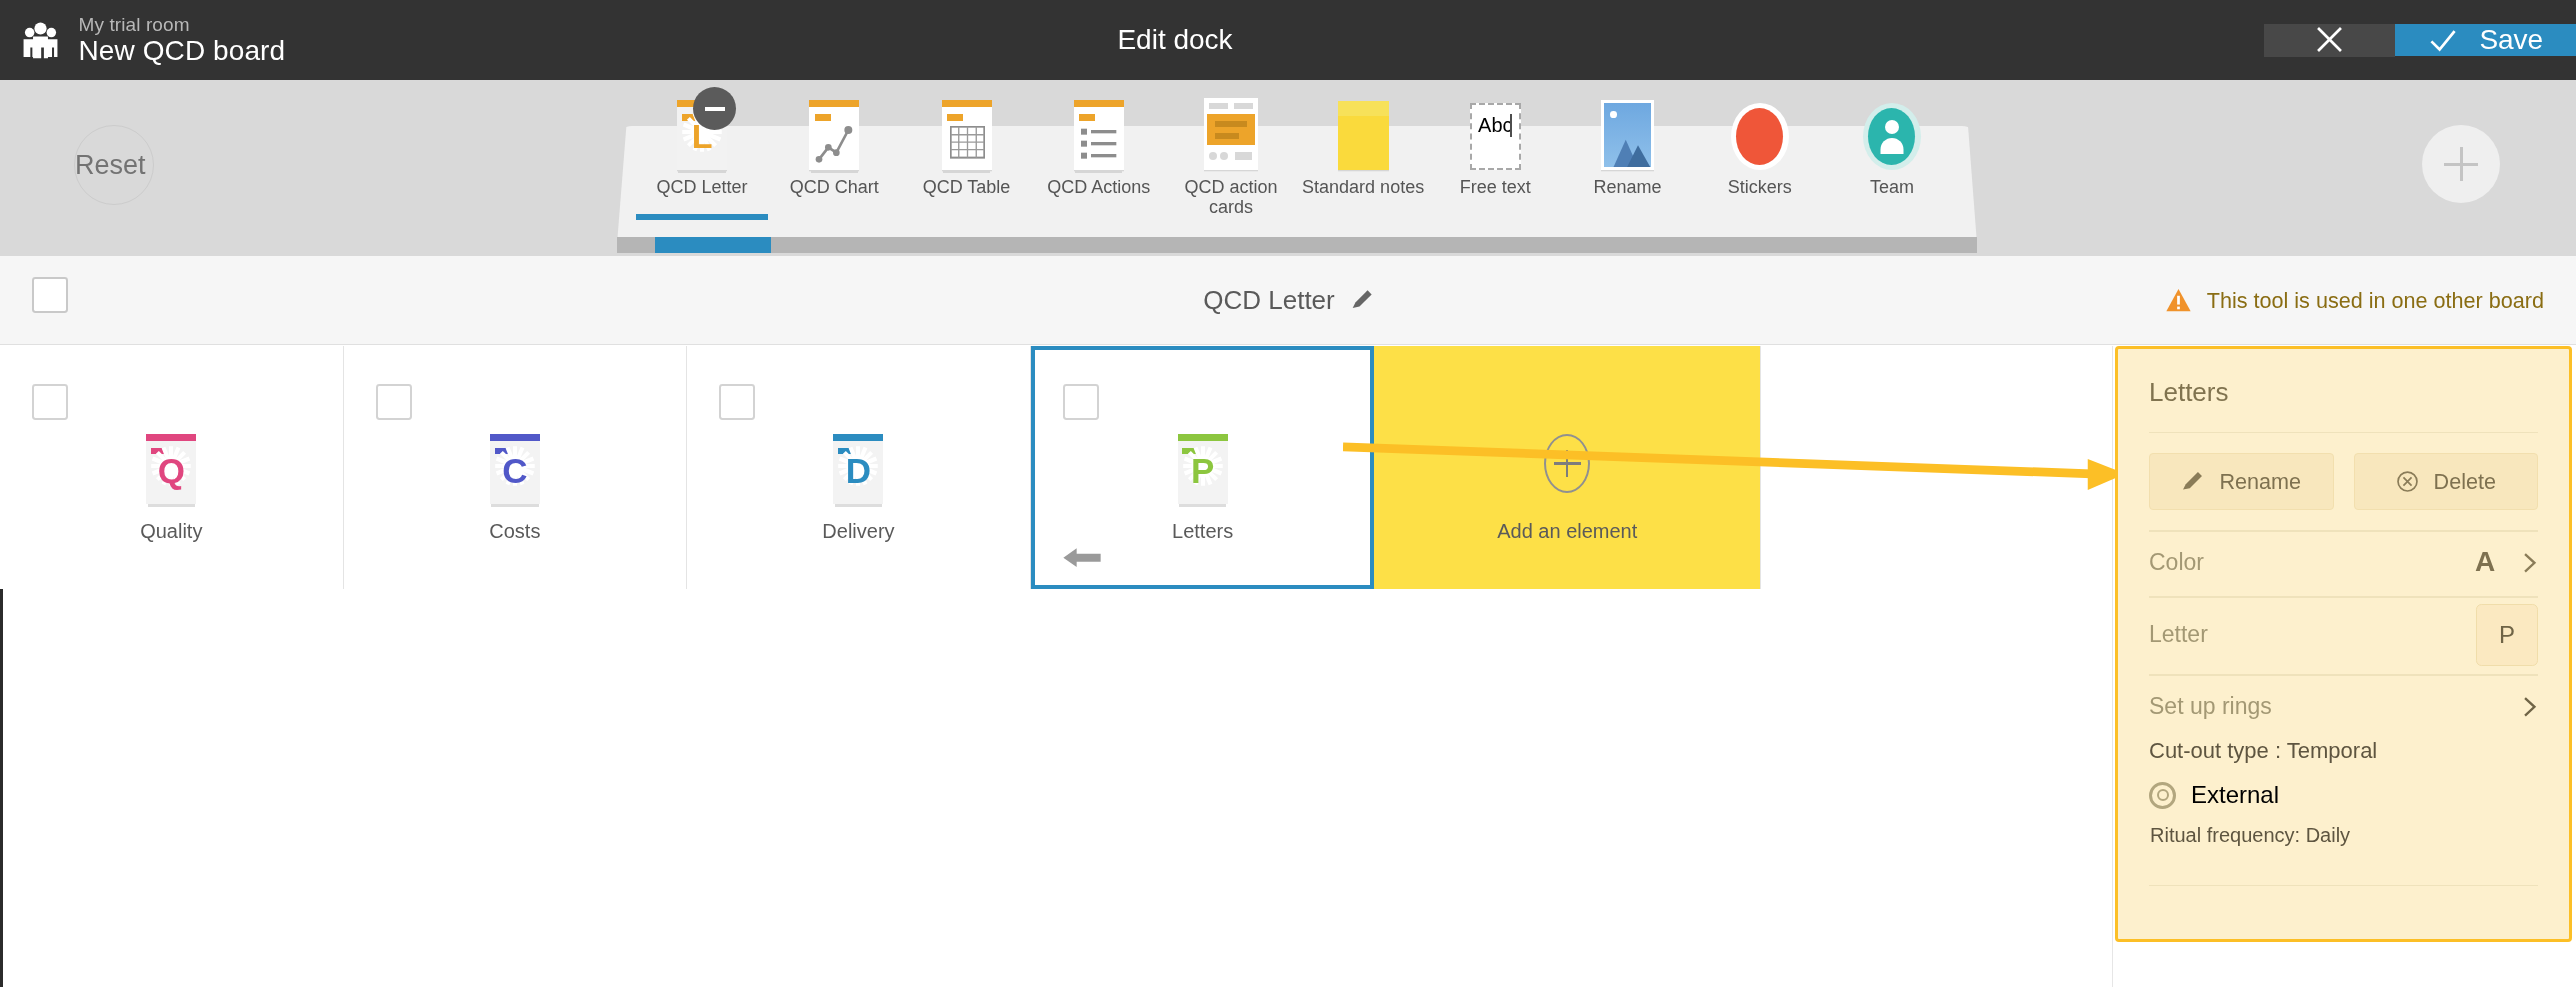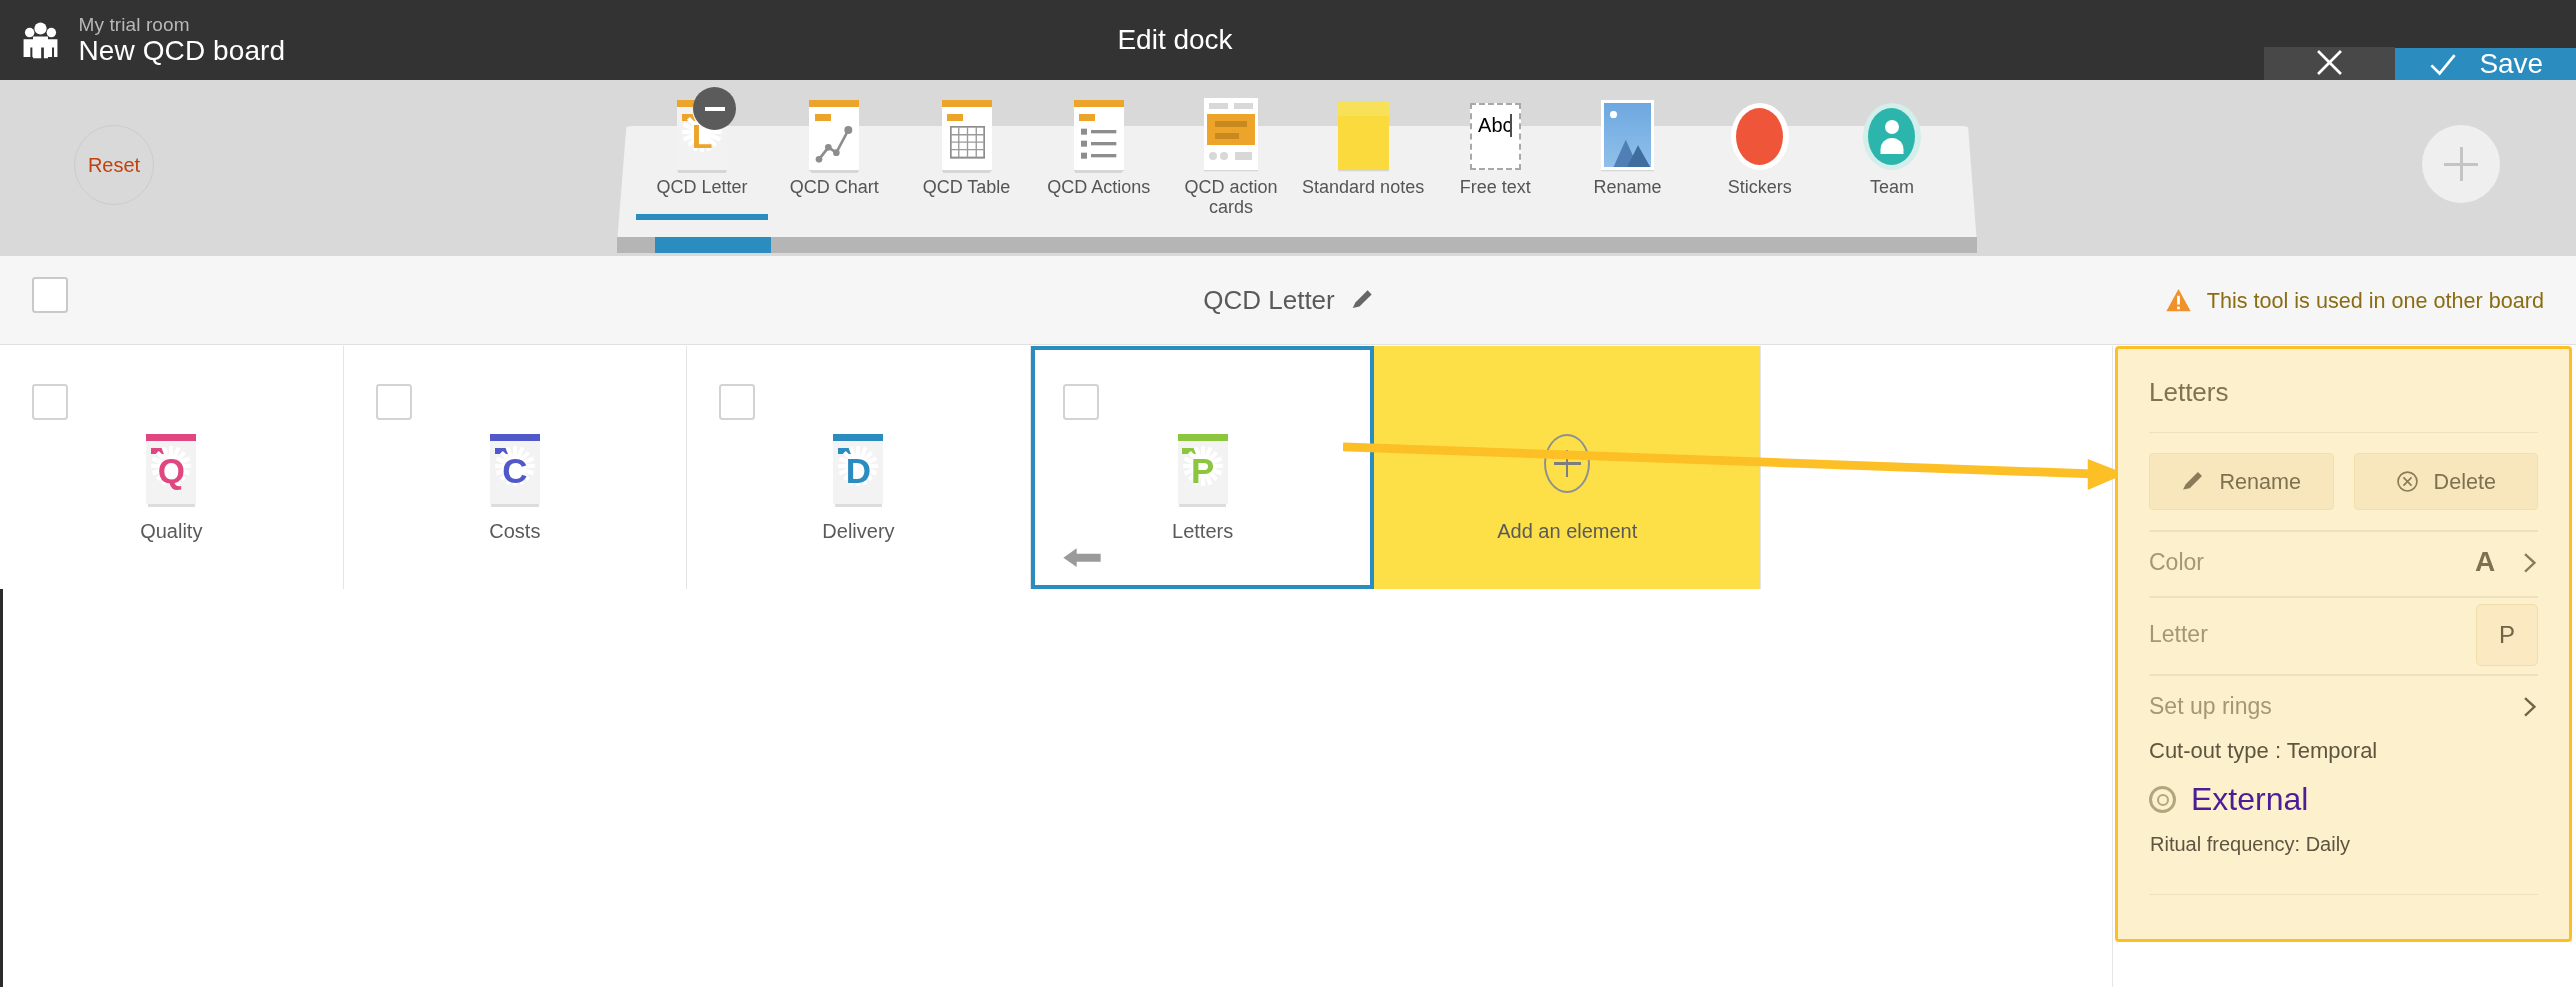--- a/index.html
+++ b/index.html
@@ -23,21 +23,21 @@
   .brand-texts { display: flex; flex-direction: column; justify-content: center; line-height: 1.12; }
   .room-name { color: #b8b8b8; font-size: 19px; letter-spacing: 0.1px; }
   .board-name { color: #ffffff; font-size: 28px; font-weight: 400; letter-spacing: 0.1px; }
 
   .topbar-title {
     position: absolute; left: 0; top: 0; width: 2350px; height: 80px;
     display: flex; align-items: center; justify-content: center;
     color: #ffffff; font-size: 28px; pointer-events: none;
   }
   .topbar-right {
-    margin-left: auto; display: flex; align-items: flex-end; z-index: 3; border-radius: 10px;
+    margin-left: auto; display: flex; align-items: center; z-index: 3; border-radius: 10px;
   }
   .close-btn {
     width: 131px; background: #484848; display: flex;
     align-items: center; justify-content: center; cursor: pointer;
   }
   .close-btn svg { width: 31px; height: 31px; }
   .save-btn {
     width: 181px; background: #2b8cc0; display: flex; align-items: center;
     justify-content: center; gap: 21.6px; cursor: pointer;
   }
@@ -46,22 +46,22 @@
 
   
   .dockbar {
     position: absolute; left: 0; top: 80px; width: 2576px; height: 177px;
     background: #d9d9d9;
   }
   .reset-btn {
     position: absolute; left: 74px; top: 125px;
     width: 80px; height: 80px; border-radius: 50%;
     border: 1.3px solid #cccccc; background: transparent;
-    display: flex; align-items: center; justify-content: center;
-    color: #c2410c; font-size: 20px; cursor: pointer;
+    display: flex; align-items: center; justify-content: flex-start;
+    color: #737373; font-size: 27px; cursor: pointer;
   }
   .add-btn {
     position: absolute; left: 2422px; top: 125px;
     width: 78px; height: 78px; border-radius: 50%;
     background: #efefef; display: flex; align-items: center;
     justify-content: center; cursor: pointer;
   }
   .add-btn .plus { position: relative; width: 34px; height: 34px; }
   .add-btn .plus:before, .add-btn .plus:after {
     content: ""; position: absolute; background: #c4c4c4;
@@ -222,21 +222,21 @@
   .prow.letterrow { height: 74px; }
   .ptext { padding: 0 31px; color: #5e5540; font-size: 22px; }
   .pradio { display: flex; align-items: center; gap: 15px; padding: 17.5px 31px 0 31px; cursor: pointer; }
   .radio-ring {
     width: 27px; height: 27px; border-radius: 50%; border: 3.4px solid #b2a67e;
     display: flex; align-items: center; justify-content: center;
   }
   .radio-ring .inner {
     width: 12px; height: 12px; border-radius: 50%; border: 2.7px solid #b2a67e;
   }
-  .pradio .rlabel { color: #4c1d95; font-size: 32px; }
+  .pradio .rlabel { color: #000000; font-size: 24px; }
   .psmall { padding: 15px 31px 0 32px; color: #5e5540; font-size: 20px; }
 
   
   .annot-arrow { position: absolute; left: 1343px; top: 432px; width: 796px; height: 81px; pointer-events: none; }
 
   .canvas-divider {
     position: absolute; left: 2112px; top: 346px; width: 0.7px; height: 641px; background: #e6e6e6;
   }
   .leftrail { position: absolute; left: 0; top: 346px; width: 3.4px; height: 641px; background: #2b2b2b; }
 </style>

